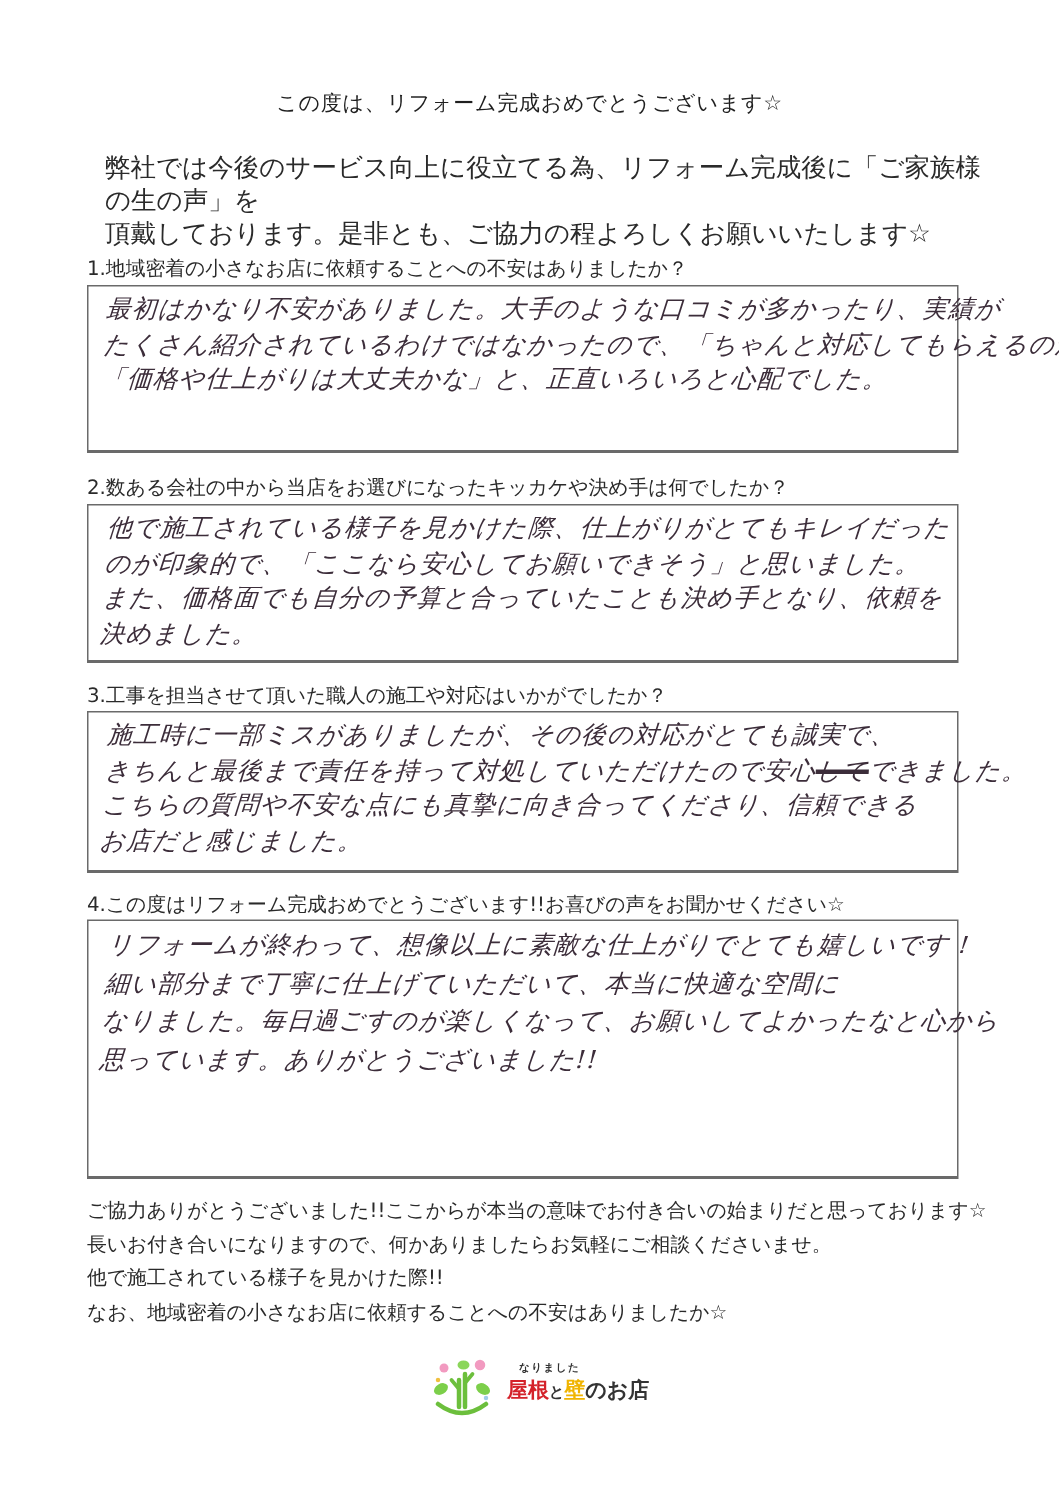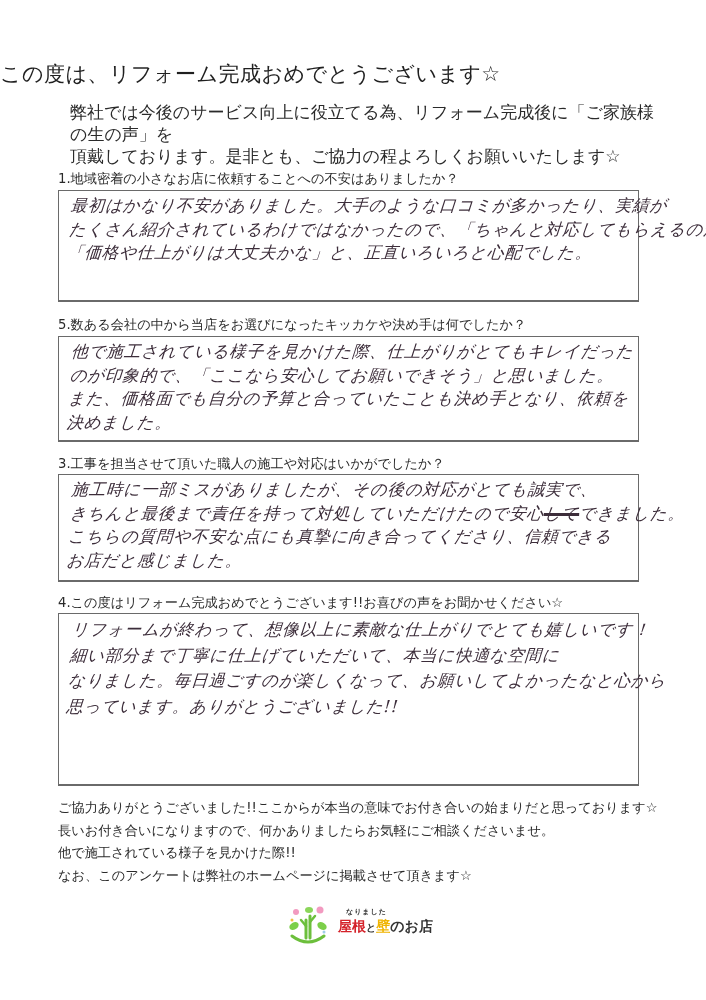--- a/index.html
+++ b/index.html
@@ -1,21 +1,21 @@
 <!DOCTYPE html>
 <html><head>
   <meta charset="utf-8">
   <style>
     * { margin: 0; padding: 0; box-sizing: border-box; }
     html, body { width: 706px; height: 1000px; background: #ffffff; overflow: hidden; }
     body { position: relative; font-family: "DejaVu Sans", "Liberation Sans", sans-serif; color: #2a2a2a; }
 
     .title {
       position: absolute; left: 0; top: 60px; width: 706px;
-      font-size: 21px; letter-spacing: 0.5px; color: #1f1f1f;
+      text-align: center; font-size: 14px; letter-spacing: 0.5px; color: #1f1f1f;
     }
     .intro {
       position: absolute; left: 70px; top: 101px; width: 600px;
       font-size: 17px; line-height: 22px; color: #2a2a2a;
     }
     .question {
       position: absolute; left: 58px; font-size: 13.2px; color: #2a2a2a; white-space: nowrap;
     }
     .answer-box {
       position: absolute; left: 58px; width: 581px;
@@ -63,21 +63,21 @@
 
 <div class="question" style="top:170px;">1.地域密着の小さなお店に依頼することへの不安はありましたか？</div>
 <div class="answer-box" style="top:190px;height:112px;">
   <div class="hand">
     <div>最初はかなり不安がありました。大手のような口コミが多かったり、実績が</div>
     <div>たくさん紹介されているわけではなかったので、「ちゃんと対応してもらえるのかな」</div>
     <div>「価格や仕上がりは大丈夫かな」と、正直いろいろと心配でした。</div>
   </div>
 </div>
 
-<div class="question" style="top:316px;">5.数ある会社の中から当店をお選びになったキッカケや決め手は何でしたか？</div>
+<div class="question" style="top:316px;">2.数ある会社の中から当店をお選びになったキッカケや決め手は何でしたか？</div>
 <div class="answer-box" style="top:336px;height:106px;">
   <div class="hand">
     <div>他で施工されている様子を見かけた際、仕上がりがとてもキレイだった</div>
     <div>のが印象的で、「ここなら安心してお願いできそう」と思いました。</div>
     <div>また、価格面でも自分の予算と合っていたことも決め手となり、依頼を</div>
     <div>決めました。</div>
   </div>
 </div>
 
 <div class="question" style="top:455px;">3.工事を担当させて頂いた職人の施工や対応はいかがでしたか？</div>
@@ -97,21 +97,21 @@
     <div>細い部分まで丁寧に仕上げていただいて、本当に快適な空間に</div>
     <div>なりました。毎日過ごすのが楽しくなって、お願いしてよかったなと心から</div>
     <div>思っています。ありがとうございました!!</div>
   </div>
 </div>
 
 <div class="closing">
   <div>ご協力ありがとうございました!!ここからが本当の意味でお付き合いの始まりだと思っております☆</div>
   <div>長いお付き合いになりますので、何かありましたらお気軽にご相談くださいませ。</div>
   <div>他で施工されている様子を見かけた際!!</div>
-  <div>なお、このアンケートは弊社のホームページに掲載させて頂きます☆</div>
+  <div>なお、地域密着の小さなお店に依頼することへの不安はありましたか☆</div>
 </div>
 
 <div class="logo">
   <svg class="logo-mark" viewBox="0 0 48 48">
 
     <path d="M8 36 Q24 48 40 36" stroke="#6cbf3c" stroke-width="3" fill="none" stroke-linecap="round"></path>
 
     <path d="M22 38 L22 20 M26 38 L26 16" stroke="#6cbf3c" stroke-width="3" stroke-linecap="round"></path>
     <path d="M22 26 L17 20 M26 22 L31 16" stroke="#6cbf3c" stroke-width="2.5" stroke-linecap="round"></path>
 

